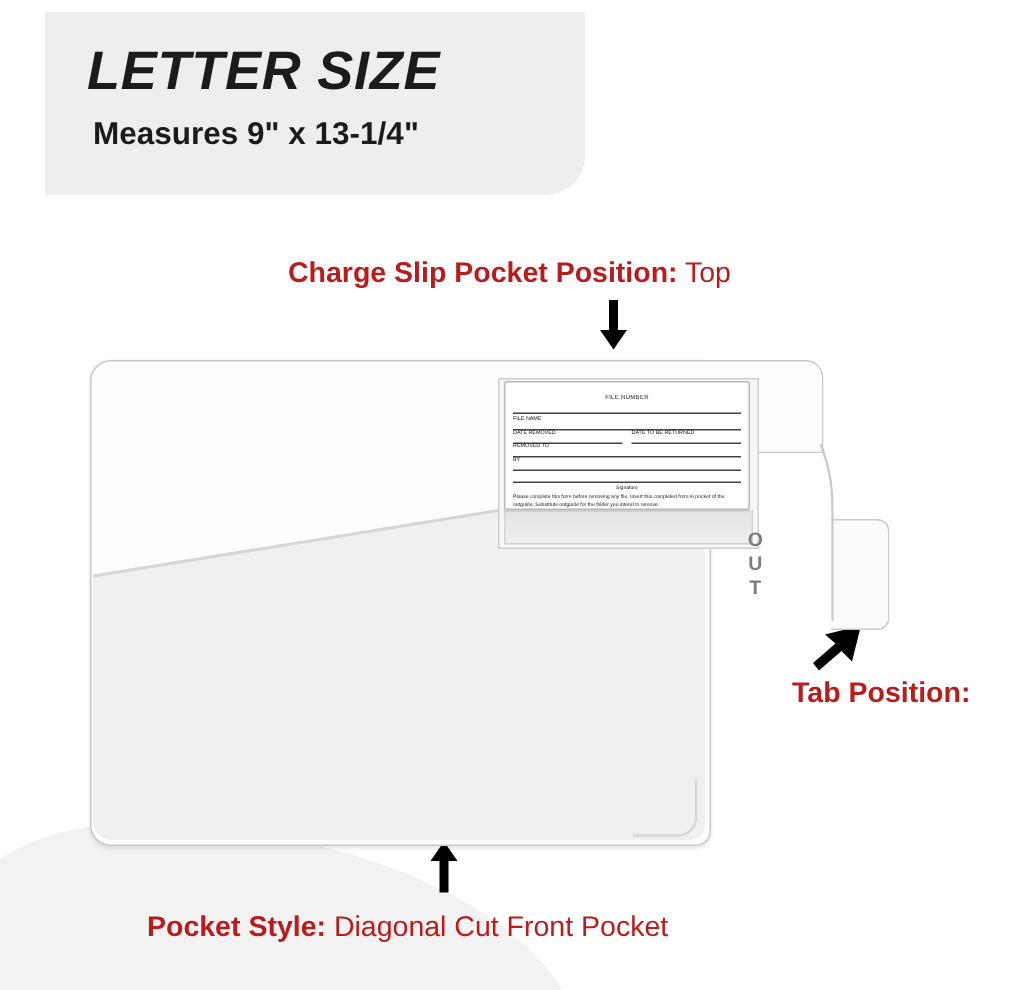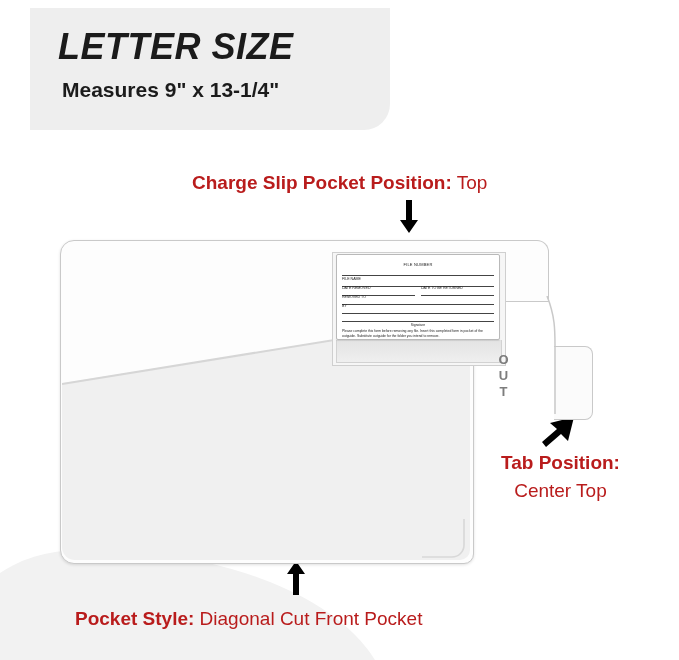--- a/index.html
+++ b/index.html
@@ -76,34 +76,34 @@
     font-weight: bold;
   }
   .callout .val {
     font-weight: normal;
   }
   .callout-top {
     left: 192px;
     top: 172px;
   }
   .callout-tab {
-    left: 501px;
+    left: 528px;
     top: 452px;
     text-align: center;
   }
   .callout-tab .line1 {
     font-weight: bold;
   }
   .callout-tab .line2 {
     display: block;
     text-align: center;
     margin-top: 6px;
   }
   .callout-bottom {
-    left: 75px;
+    left: 98px;
     top: 608px;
   }
 
   
   .arrow {
     position: absolute;
     color: #000000;
     line-height: 1;
   }
   .arrow svg { display: block; }
@@ -349,21 +349,20 @@
   </div>
 
   <div class="arrow arrow-tab">
     <svg width="36" height="34" viewBox="0 0 36 34">
       <path d="M34 2 L28 26 L21 19 L6 32 L2 27 L17 14 L10 8 z" fill="#000000"></path>
     </svg>
   </div>
 
   <div class="callout callout-tab">
     <span class="line1">Tab Position:</span>
-    <span class="line2 val">Center Top</span>
   </div>
 
   <div class="arrow arrow-bottom">
     <svg width="22" height="36" viewBox="0 0 22 36">
       <path d="M11 1 L20 14 h-6 v21 h-6 V14 H2 z" fill="#000000"></path>
     </svg>
   </div>
 
   <div class="callout callout-bottom">
     <b>Pocket Style:</b>

